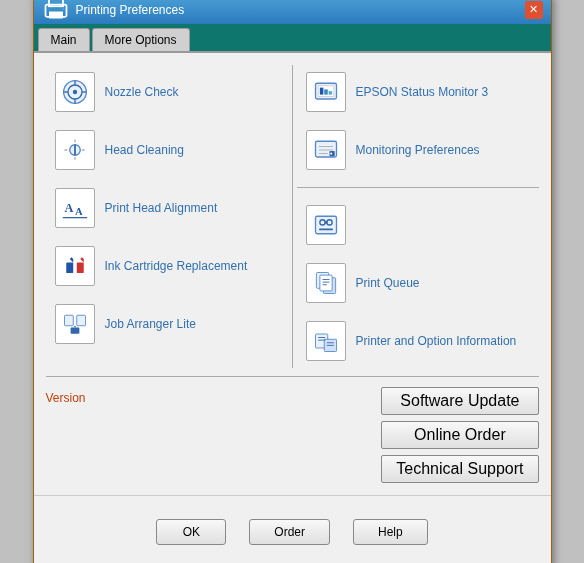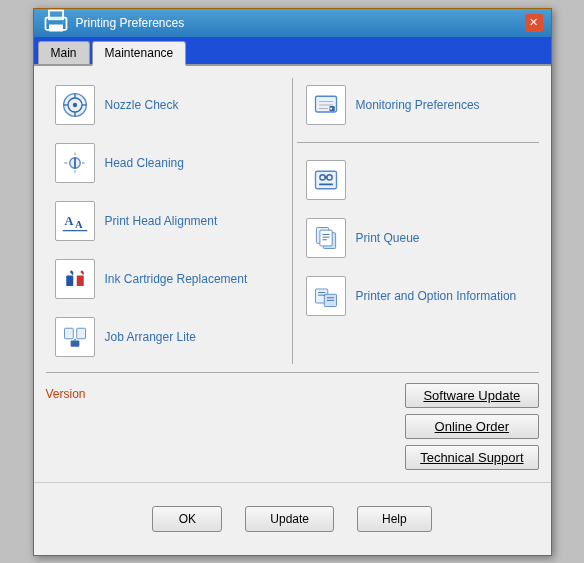--- a/index.html
+++ b/index.html
@@ -45,21 +45,21 @@
       height: 18px;
       cursor: pointer;
       font-size: 11px;
       display: flex;
       align-items: center;
       justify-content: center;
       border-radius: 2px;
     }
     .tabs {
       display: flex;
-      background: #1d4ed8;
+      background: #0f766e;
       border-bottom: 2px solid #999;
       padding-top: 4px;
       padding-left: 4px;
       gap: 2px;
     }
     .tab {
       padding: 4px 12px;
       border: 1px solid #999;
       border-bottom: none;
       cursor: pointer;
@@ -143,25 +143,24 @@
     .right-buttons {
       display: flex;
       flex-direction: column;
       gap: 6px;
     }
     .btn {
       padding: 4px 14px;
       border: 1px solid #888;
       background: linear-gradient(to bottom, #f8f8f8, #e0e0e0);
       cursor: pointer;
-      font-size: 13px;
+      font-size: 16px;
       border-radius: 2px;
       min-width: 120px;
       text-align: center;
-      text-decoration: underline;
     }
     .footer {
       display: flex;
       justify-content: center;
       gap: 23px;
       padding: 23px;
       border-top: 1px solid #ccc;
       background: #f0f0f0;
     }
     .footer-btn {
@@ -191,21 +190,21 @@
           <circle cx="12" cy="8.5" r="0.8" fill="#4a9fd4"></circle>
         </svg>
       </span>
       <span class="title-bar-title">Printing Preferences</span>
     </div>
     <button class="title-bar-close">✕</button>
   </div>
 
   <div class="tabs">
     <div class="tab">Main</div>
-    <div class="tab active">Maintenance</div>
+    <div class="tab">More Options</div>
   </div>
 
   <div class="content">
     <div class="two-col">
 
       <div class="left-col">
 
         <div class="menu-item">
           <div class="menu-item-icon">
             <svg viewBox="0 0 32 32" fill="none" xmlns="http://www.w3.org/2000/svg">
@@ -267,20 +266,32 @@
           </div>
           <span class="menu-item-label">Job Arranger Lite</span>
         </div>
 
       </div>
 
       <div class="divider-v"></div>
 
       <div class="right-col">
 
+        <div class="menu-item">
+          <div class="menu-item-icon">
+            <svg viewBox="0 0 32 32" fill="none" xmlns="http://www.w3.org/2000/svg">
+              <rect x="4" y="6" width="24" height="18" rx="2" fill="#e8f0fa" stroke="#5588cc" stroke-width="1.5"></rect>
+              <rect x="7" y="9" width="18" height="12" fill="white" stroke="#aaa" stroke-width="0.5"></rect>
+              <rect x="9" y="11" width="4" height="8" fill="#2255aa"></rect>
+              <rect x="14" y="13" width="4" height="6" fill="#3388cc"></rect>
+              <rect x="19" y="15" width="4" height="4" fill="#55aadd"></rect>
+            </svg>
+          </div>
+          <span class="menu-item-label">EPSON Status Monitor 3</span>
+        </div>
 
         <div class="menu-item">
           <div class="menu-item-icon">
             <svg viewBox="0 0 32 32" fill="none" xmlns="http://www.w3.org/2000/svg">
               <rect x="4" y="6" width="24" height="18" rx="2" fill="#e8f0fa" stroke="#5588cc" stroke-width="1.5"></rect>
               <line x1="8" y1="12" x2="24" y2="12" stroke="#aaa" stroke-width="1"></line>
               <line x1="8" y1="16" x2="24" y2="16" stroke="#aaa" stroke-width="1"></line>
               <line x1="8" y1="20" x2="18" y2="20" stroke="#aaa" stroke-width="1"></line>
               <rect x="20" y="17" width="6" height="6" rx="1" fill="#3366aa"></rect>
               <line x1="22" y1="19" x2="22" y2="21" stroke="white" stroke-width="1.5"></line>
@@ -340,16 +351,16 @@
       <div class="right-buttons">
         <button class="btn">Software Update</button>
         <button class="btn">Online Order</button>
         <button class="btn">Technical Support</button>
       </div>
     </div>
   </div>
 
   <div class="footer">
     <button class="footer-btn">OK</button>
-    <button class="footer-btn">Update</button>
+    <button class="footer-btn">Order</button>
     <button class="footer-btn">Help</button>
   </div>
 </div>
 
 </body></html>

